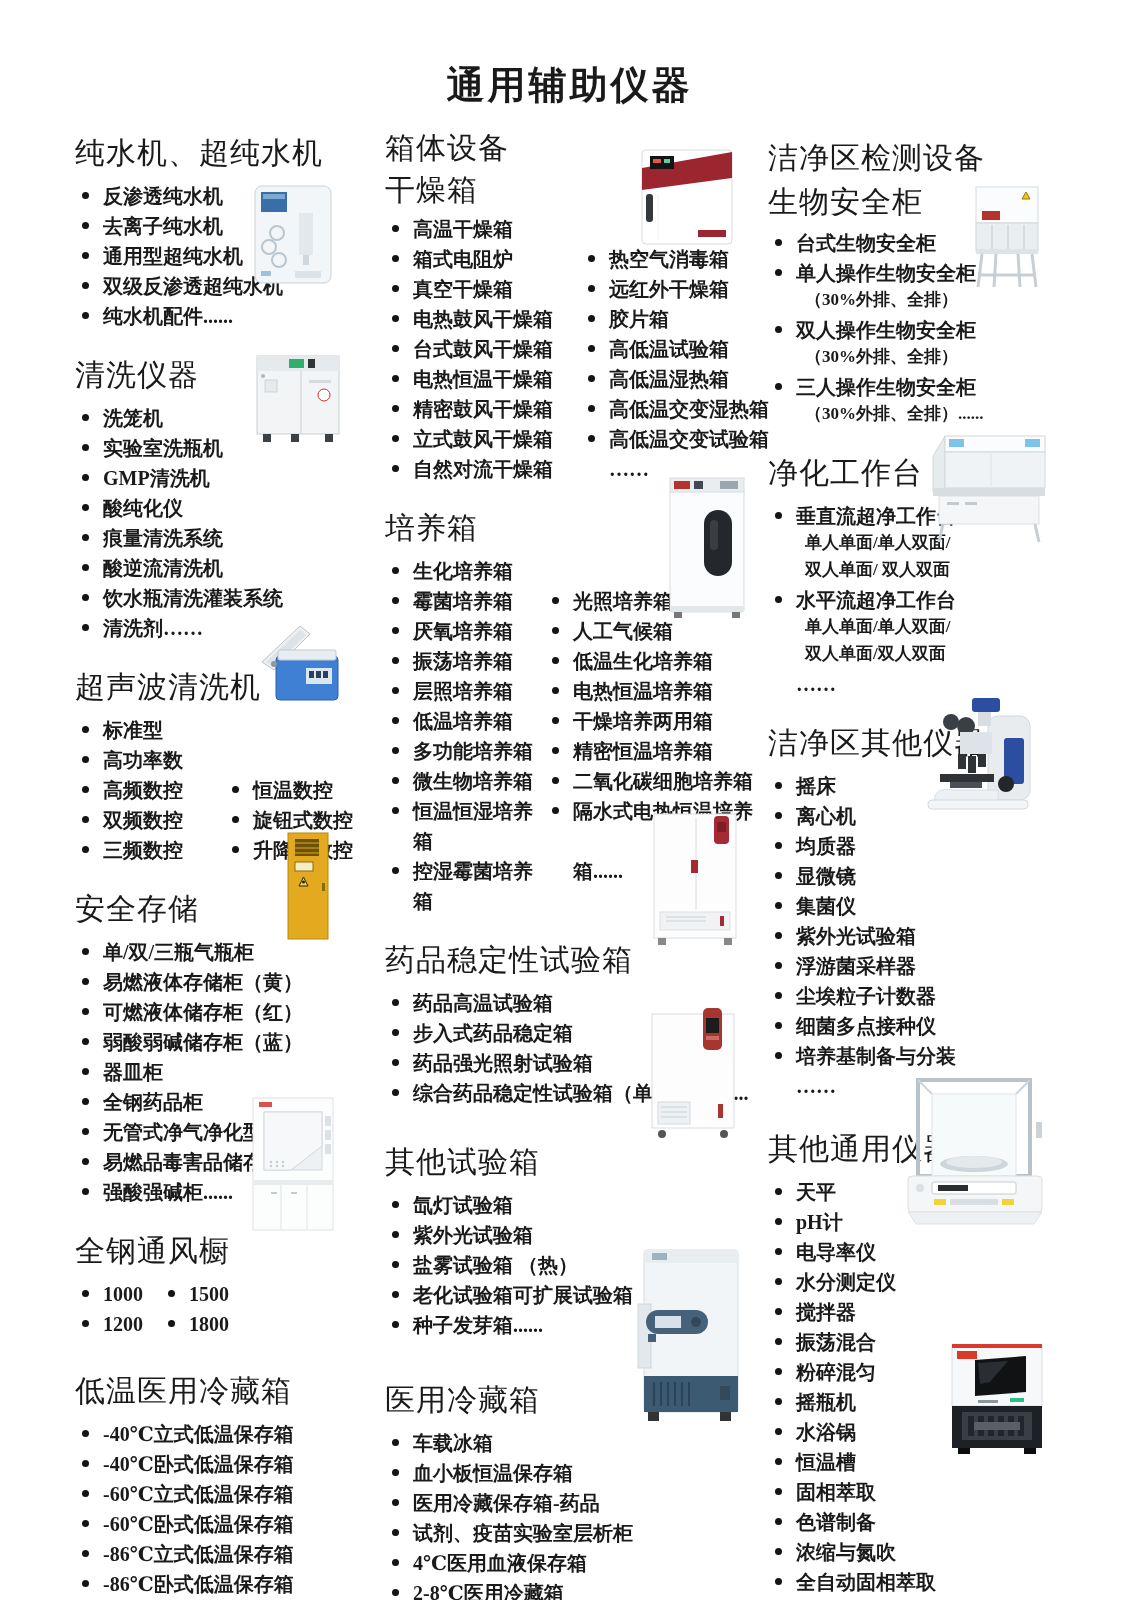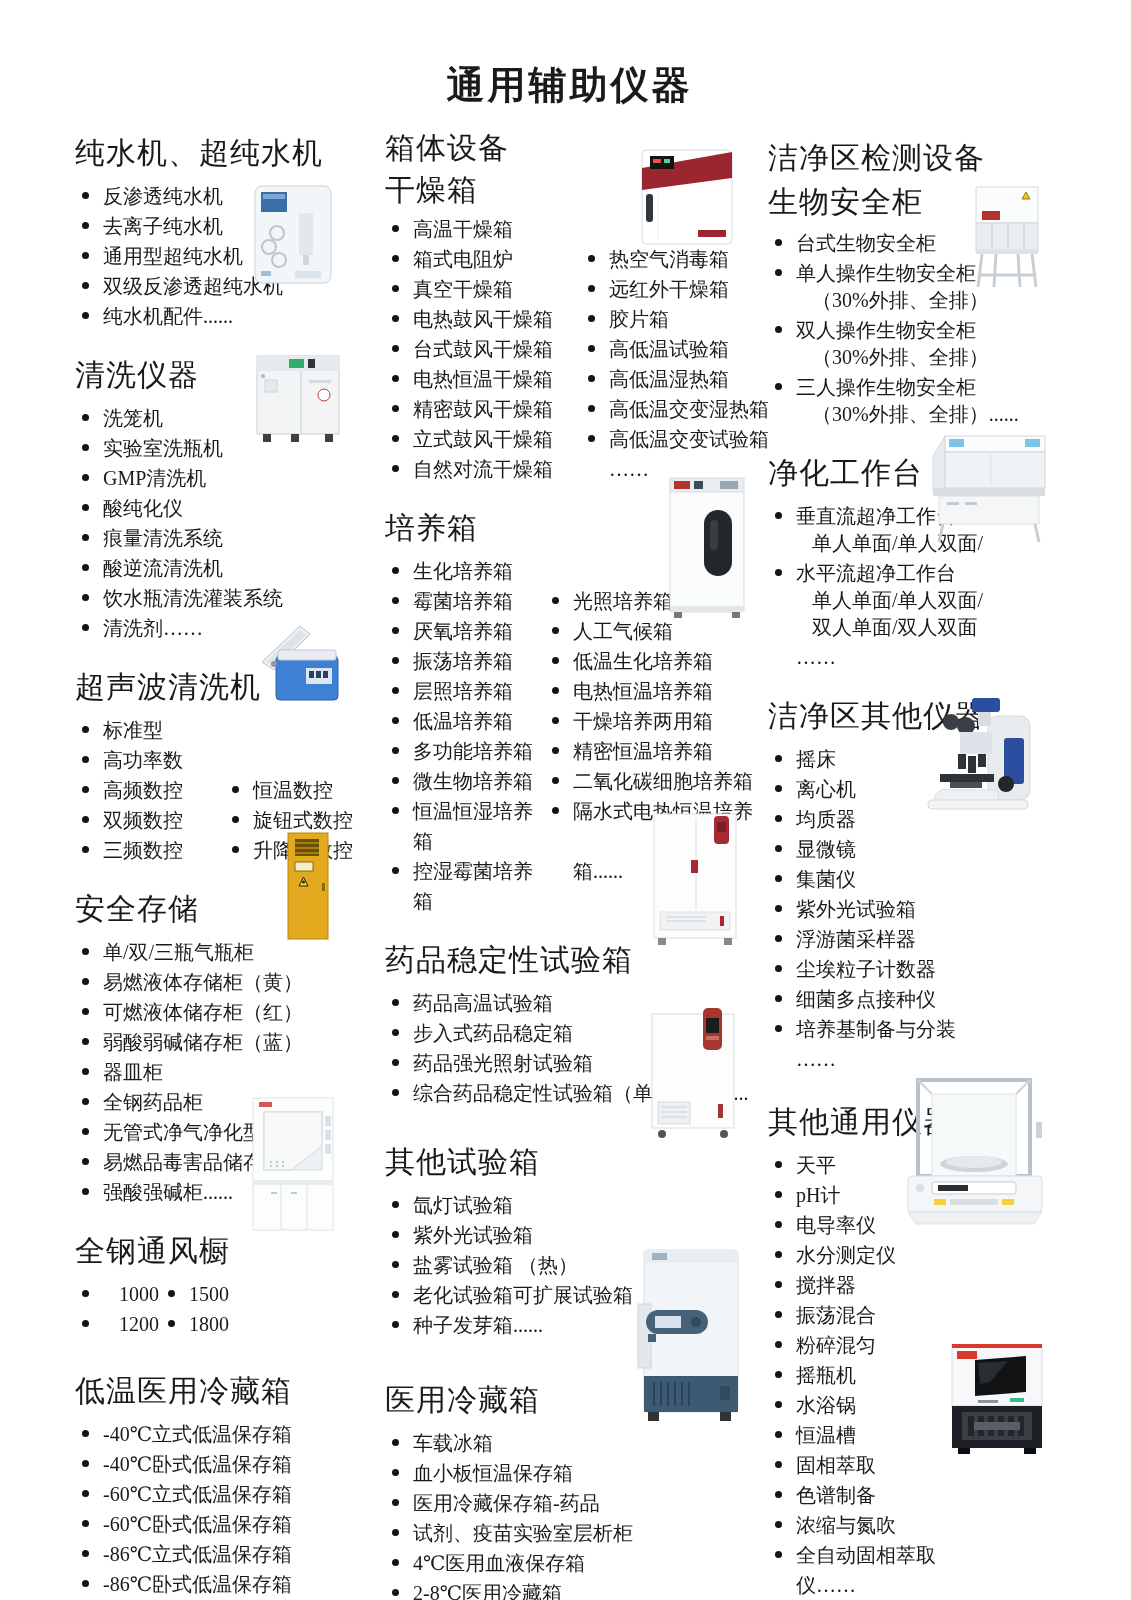--- a/index.html
+++ b/index.html
@@ -16,38 +16,38 @@
   .col-0{left:75px;top:135px;width:305px;}
   .col-1{left:385px;top:130px;width:392px;}
   .col-2{left:768px;top:140px;width:363px;}
 
   .sec{margin:0 0 26px 0;}
   .sec-heading{
     font-size:30px;font-weight:400;margin:0 0 10px 0;line-height:1.2;
     letter-spacing:1px;
   }
   .sec-heading + .sec-heading{margin-top:2px;}
-  .rows{margin:4px 0 0 0;}
+  .rows{margin:4px 0 0 0;font-weight:bold;}
   .row{display:flex;align-items:flex-start;}
   .cell{display:flex;align-items:flex-start;flex:1;min-width:0;}
   .bullet{width:28px;flex:none;display:block;}
   .bullet::before{
     content:"";display:block;width:7px;height:7px;border-radius:50%;
     background:#141414;margin:11px 0 0 7px;
   }
   .content{flex:1;min-width:0;}
   .txt{font-size:20px;line-height:30px;}
-  .sub{font-size:20px;line-height:24px;margin:0 0 3px 16px;}
+  .sub{font-size:17px;line-height:24px;margin:0 0 3px 9px;}
   .cell.nb .content{margin-left:28px;}
 
   
   #sec-drying-oven .pair .cell-0,
   #sec-incubator .pair .cell-0{width:160px;flex:none;}
   #sec-ultrasonic-cleaners .pair .cell-0{width:150px;flex:none;}
-  #sec-steel-fume-hood .pair .cell-0{width:86px;flex:none;gap:16px;}
+  #sec-steel-fume-hood .pair .cell-0{width:86px;flex:none;}
   #sec-steel-fume-hood .pair .cell-1{width:110px;flex:none;}
 
   
   #sec-other-general .rows{max-width:190px;}
   #sec-clean-area-other .rows{max-width:230px;}
 
   
   #sec-box-equipment .sec-heading{margin-bottom:6px;}
   #sec-clean-area .sec-heading{margin-bottom:8px;}
   #sec-drug-stability-chamber{margin-top:4px;}
@@ -875,20 +875,21 @@
     </section>
     <section class="sec" id="sec-clean-bench">
       <h2 class="sec-heading">净化工作台</h2>
       <div class="rows">
         <div class="row">
           <div class="cell cell-0">
             <span class="bullet"></span>
             <div class="content">
               <div class="txt">垂直流超净工作台</div>
               <div class="sub">单人单面/单人双面/</div>
+              <div class="sub">双人单面/ 双人双面</div>
             </div>
           </div>
         </div>
         <div class="row">
           <div class="cell cell-0">
             <span class="bullet"></span>
             <div class="content">
               <div class="txt">水平流超净工作台</div>
               <div class="sub">单人单面/单人双面/</div>
               <div class="sub">双人单面/双人双面</div>

